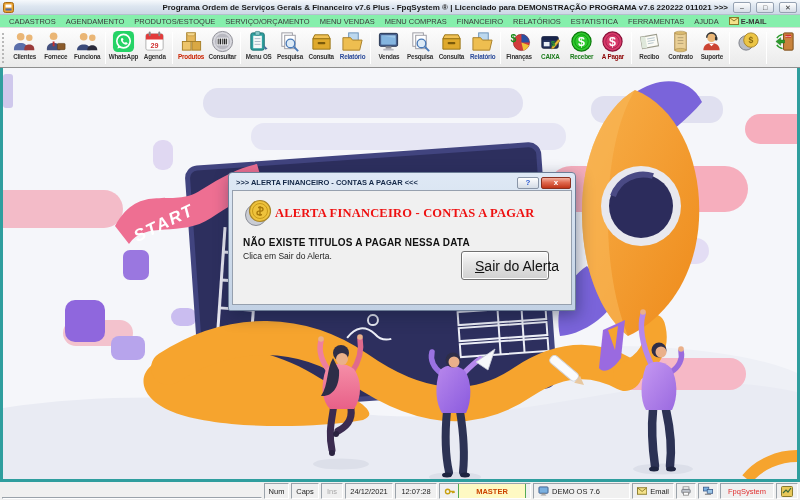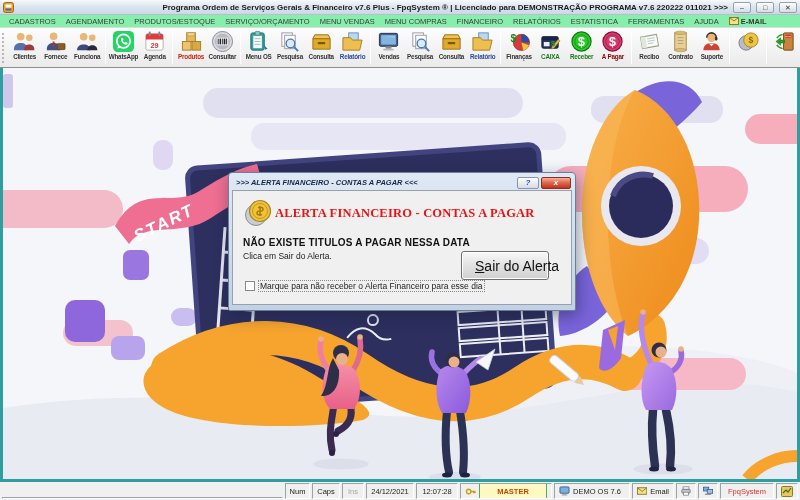--- a/index.html
+++ b/index.html
@@ -39,21 +39,21 @@
   
   .main { position:relative; height:414px; background:#f5f6fa;
     border-left:3px solid #2f9e9e; border-right:3px solid #2f9e9e; border-bottom:3px solid #2f9e9e; }
   .illus { position:absolute; left:0; top:0; width:100%; height:100%; }
 
   
   .dialog { position:absolute; left:225px; top:104px; width:348px; height:139px; z-index:5;
     background:linear-gradient(#dfe9f5,#c2d1e4); border:1px solid #6d7e97; border-radius:4px 4px 2px 2px;
     padding:2px 3px 3px 3px; box-shadow:2px 5px 16px rgba(20,30,60,.45); }
   .dlg-titlebar { height:15px; display:flex; align-items:center; font-size:7.5px; font-weight:bold;
-    color:#142848; padding:0 1px 0 4px; white-space:nowrap;font-style:italic; }
+    color:#142848; padding:0 1px 0 4px; white-space:nowrap; }
   .dlg-titlebar .t { flex:1; overflow:hidden; }
   .dlg-help { width:22px; height:12px; border:1px solid #8a96a8; border-radius:2px;
     background:linear-gradient(#fefefe,#d4dce6); color:#2a5ad0; font-size:8px; font-weight:bold;
     line-height:10px; text-align:center; }
   .dlg-close { width:30px; height:12px; border:1px solid #8a3020; border-radius:2px; margin-left:2px;
     background:linear-gradient(#f4b0a0,#e06a50 45%,#c03418); color:#fff; font-size:8px; font-weight:bold;
     line-height:10px; text-align:center; }
   .dlg-body { position:relative; background:#f0f0f0; border:1px solid #96a0ae; height:115px;
     padding:6px 10px 0 10px; }
   .dlg-head { display:flex; align-items:center; gap:2px; margin-top:1px;font-family:Liberation Serif, serif; }
@@ -524,24 +524,20 @@
             <circle cx="13" cy="17" r="10.5" fill="#c9ccd4" stroke="#8a8d96"></circle>
             <circle cx="17" cy="13" r="10.5" fill="#eec23c" stroke="#a8852a" stroke-width="1.2"></circle>
             <circle cx="17" cy="13" r="7.5" fill="none" stroke="#c89a1a"></circle>
             <path d="M17 8v10M15 9.5h3.2a1.8 1.8 0 0 1 0 3.6h-2.4a1.8 1.8 0 0 0 0 3.6H19" stroke="#a8790a" stroke-width="1.4" fill="none"></path>
           </svg>
           <span class="txt">ALERTA FINANCEIRO - CONTAS A PAGAR</span>
         </div>
         <div class="dlg-msg">NÃO EXISTE TITULOS A PAGAR NESSA DATA</div>
         <div class="dlg-sub">Clica em Sair do Alerta.</div>
 
-        <div class="dlg-check">
-          <span class="cb"></span>
-          <span class="clabel">Marque para não receber o Alerta Financeiro para esse dia</span>
-        </div>
 
         <div class="dlg-btn">
           <svg width="15" height="15" viewBox="0 0 16 16">
             <circle cx="8" cy="8" r="7.2" fill="#3a78d4" stroke="#1a4a9a"></circle>
             <circle cx="8" cy="8" r="5.6" fill="none" stroke="#ffffff" stroke-opacity=".35" stroke-width="1.6"></circle>
             <path d="M4 8h4.5M7 5.5L10.5 8 7 10.5z" stroke="#fff" stroke-width="1.5" fill="#fff"></path>
           </svg>
           <span><u>S</u><span>air do Alerta</span></span>
         </div>
       </div>
@@ -557,21 +553,21 @@
       </div>
     <div class="seg c" style="width:48px">24/12/2021</div>
     <div class="seg c" style="width:42px">12:07:28</div>
     <div class="seg" style="width:92px">
       <svg width="11" height="11" viewBox="0 0 12 12">
           <circle cx="4" cy="6" r="2.4" fill="none" stroke="#c8a010" stroke-width="1.5"></circle>
           <path d="M6.5 6h5M9.5 6v2M11 6v1.5" stroke="#c8a010" stroke-width="1.5" fill="none"></path>
         </svg>
       <span class="master-badge">MASTER</span>
     </div>
-    <div class="seg" style="width:76px">
+    <div class="seg" style="width:97px">
       <svg width="11" height="10" viewBox="0 0 12 11">
           <rect x="1" y="1" width="10" height="7" rx="1" fill="#7ab0e0" stroke="#3a5a8a"></rect>
           <rect x="4" y="8" width="4" height="1.5" fill="#888"></rect>
           <rect x="3" y="9.5" width="6" height="1" fill="#aaa"></rect>
         </svg>
       <span>DEMO OS 7.6</span>
     </div>
     <div class="seg" style="width:42px">
       <svg width="11" height="8" viewBox="0 0 11 8">
           <rect x="0.5" y="0.5" width="10" height="7" fill="#f4e28a" stroke="#8a7a2a"></rect>

